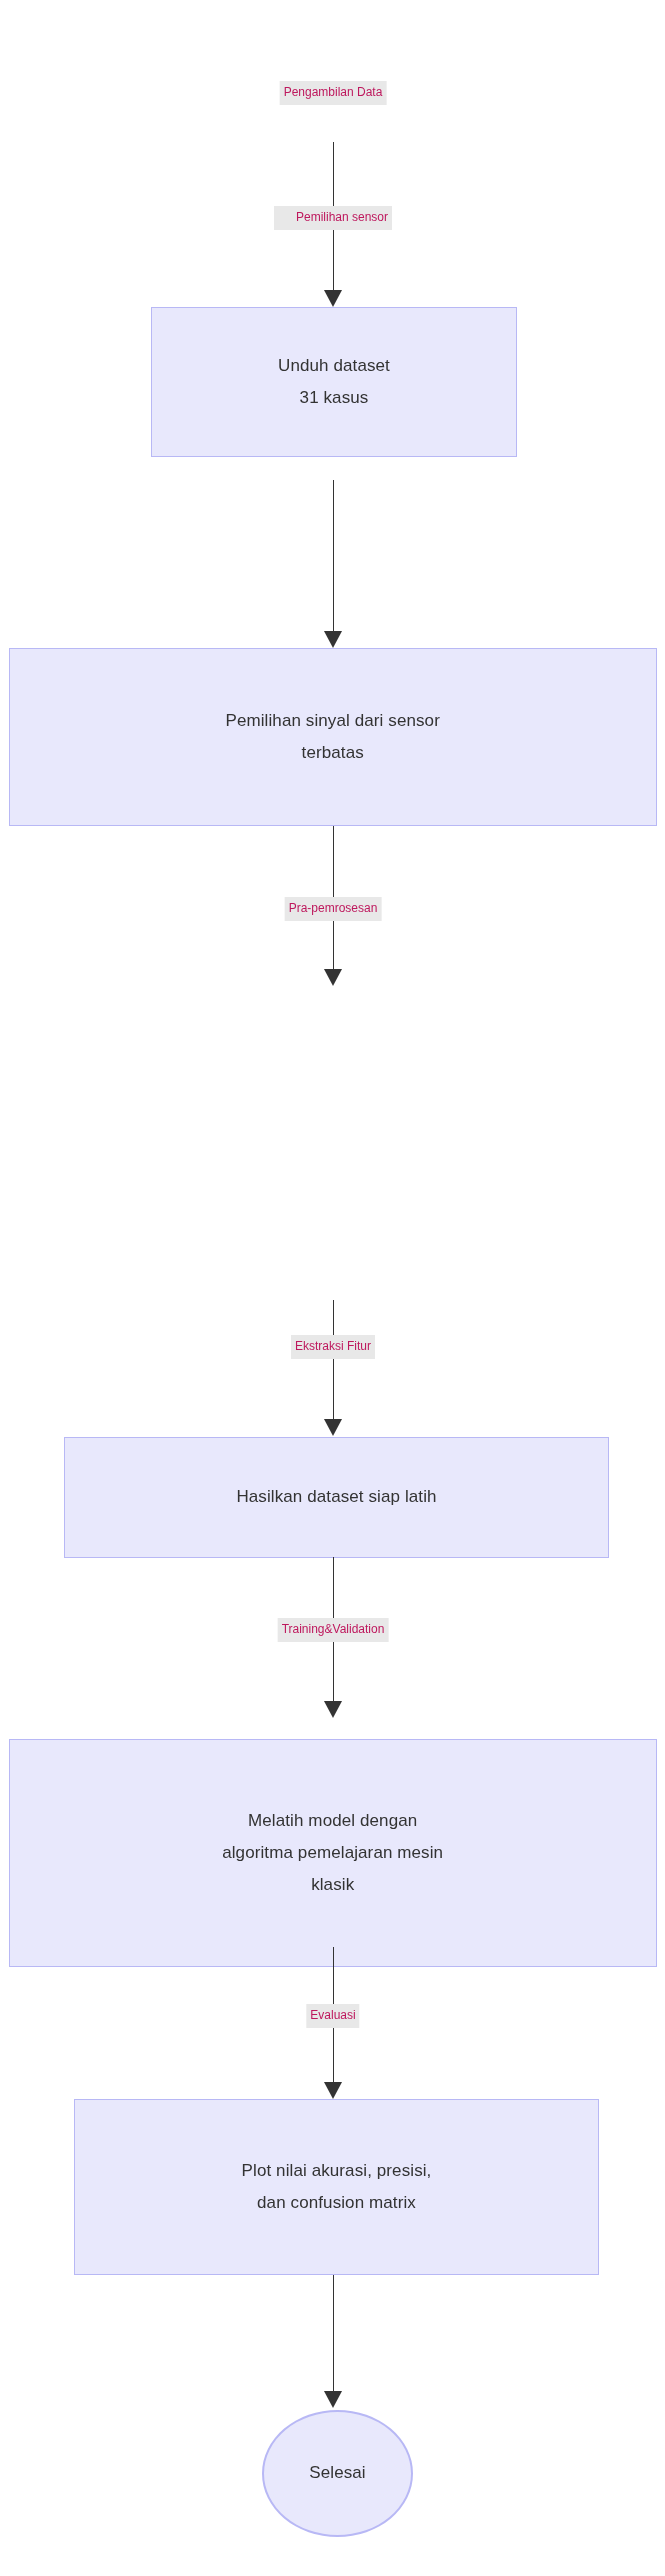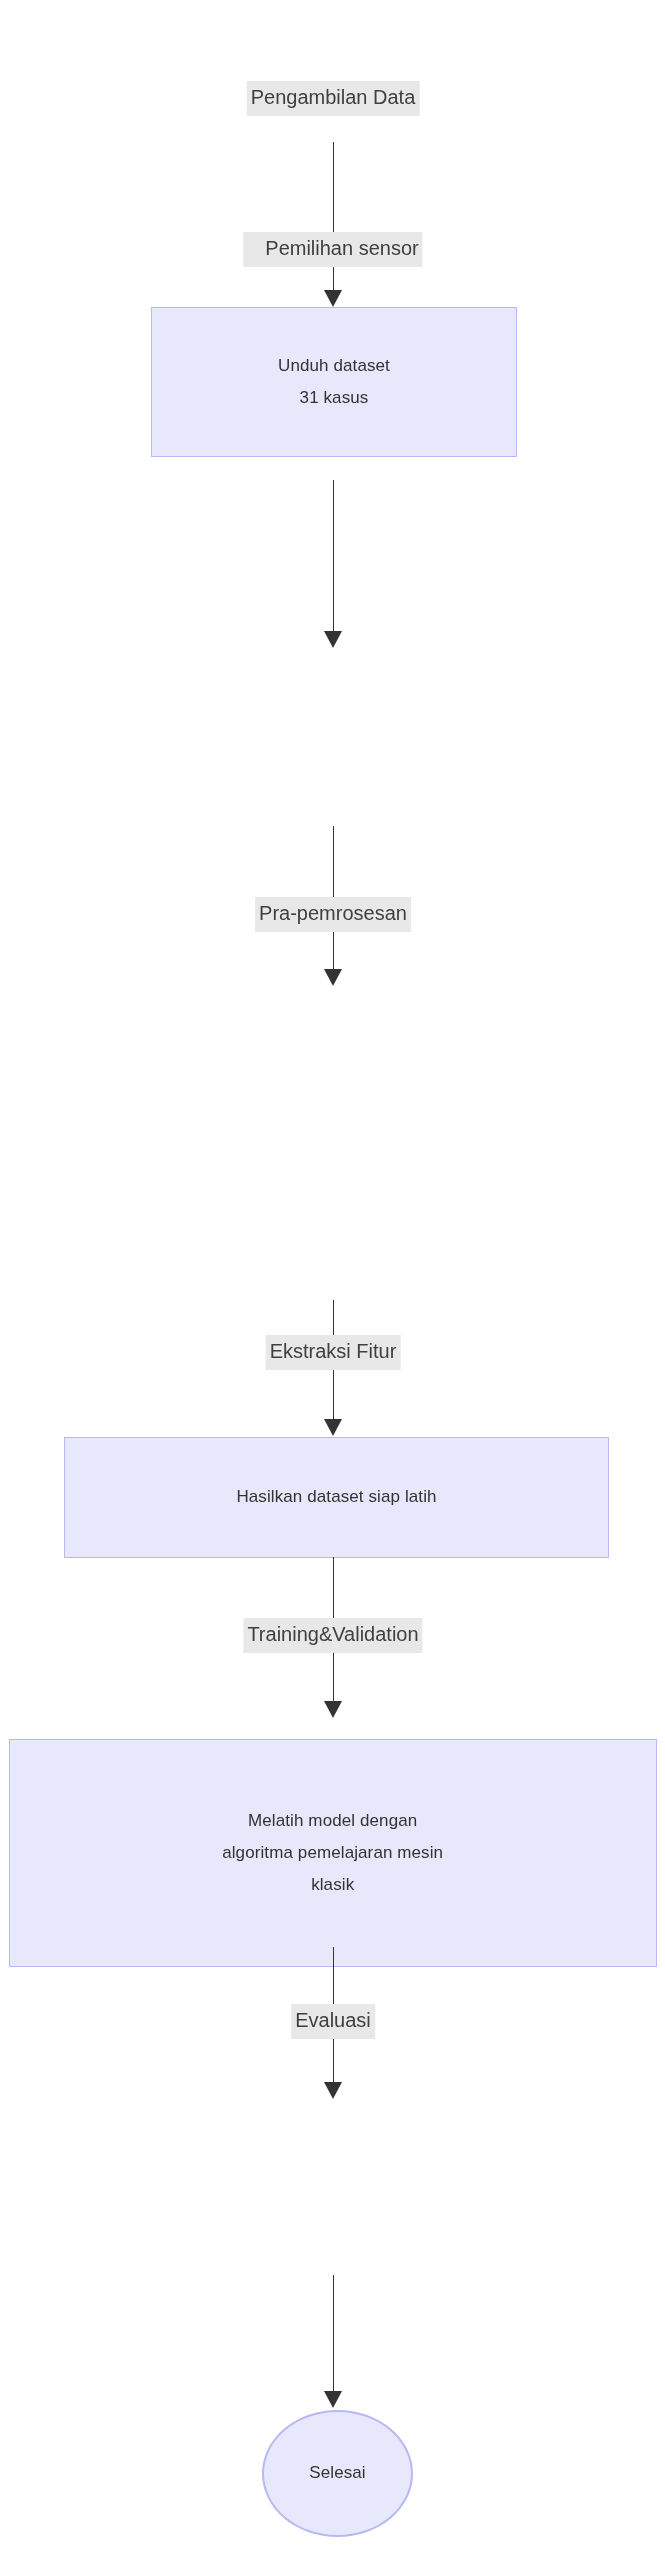--- a/index.html
+++ b/index.html
@@ -65,22 +65,22 @@
     height: 0;
     border-left: 9.4px solid transparent;
     border-right: 9.4px solid transparent;
     border-top: 17.4px solid #333333;
   }
 
   
   .edge-label {
     position: absolute;
     background: #e8e8e8;
-    color: #404040;
-    font-size: 20px;
+    color: #be185d;
+    font-size: 12px;
     line-height: 1.35;
     padding: 3.4px 4px 4.7px 4px;
     white-space: nowrap;
     transform: translateX(-50%);
     left: 333px;
   }
 </style>
 </head>
 <body>
 
@@ -91,22 +91,26 @@
   <div class="arrow-head" style="top:290px;"></div>
   <div class="edge-label" style="top:81px;">Pengambilan Data</div>
 
   <div class="node" style="left:151px; top:307px; width:366px; height:150px;">
     <span class="node-text">Unduh dataset
 31 kasus</span>
   </div>
 
   <div class="edge-line" style="top:480px; height:158px;"></div>
   <div class="arrow-head" style="top:631px;"></div>
-  <div class="edge-label" style="top:232px;padding-left:22px;">Pemilihan sensor</div>
+  <div class="edge-label" style="top:206px;padding-left:22px;">Pemilihan sensor</div>
 
+  <div class="node" style="left:8.7px; top:648px; width:648px; height:178px;">
+    <span class="node-text">Pemilihan sinyal dari sensor
+terbatas</span>
+  </div>
 
   <div class="edge-line" style="top:826px; height:148px;"></div>
   <div class="arrow-head" style="top:969px;"></div>
   <div class="edge-label" style="top:897px;">Pra-pemrosesan</div>
 
 
   <div class="edge-line" style="top:1300px; height:129px;"></div>
   <div class="arrow-head" style="top:1419px;"></div>
   <div class="edge-label" style="top:1335px;">Ekstraksi Fitur</div>
 
@@ -121,20 +125,24 @@
   <div class="node" style="left:8.7px; top:1719px; width:648px; height:228px;margin-top:20px;">
     <span class="node-text">Melatih model dengan
 algoritma pemelajaran mesin
 klasik</span>
   </div>
 
   <div class="edge-line" style="top:1947px; height:144px;"></div>
   <div class="arrow-head" style="top:2082px;"></div>
   <div class="edge-label" style="top:2004px;">Evaluasi</div>
 
+  <div class="node" style="left:74px; top:2099px; width:525px; height:176px;">
+    <span class="node-text">Plot nilai akurasi, presisi,
+dan confusion matrix</span>
+  </div>
 
   <div class="edge-line" style="top:2275px; height:125px;"></div>
   <div class="arrow-head" style="top:2391px;"></div>
 
   <div class="node terminal" style="left:262px; top:2410px; width:151px; height:127px;">
     <span class="node-text">Selesai</span>
   </div>
 
 </div>
 

